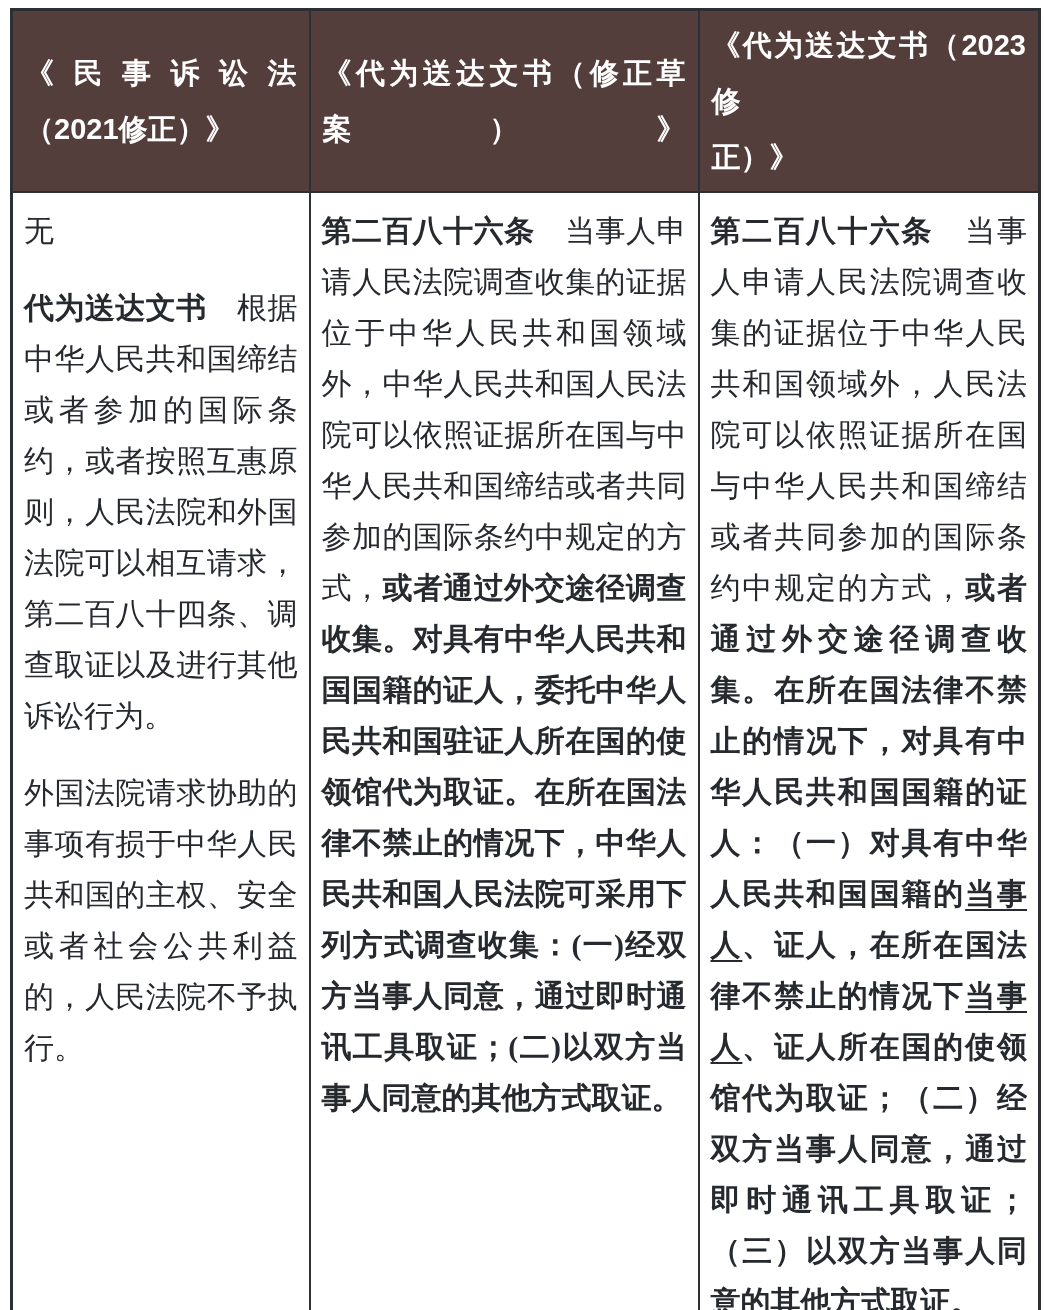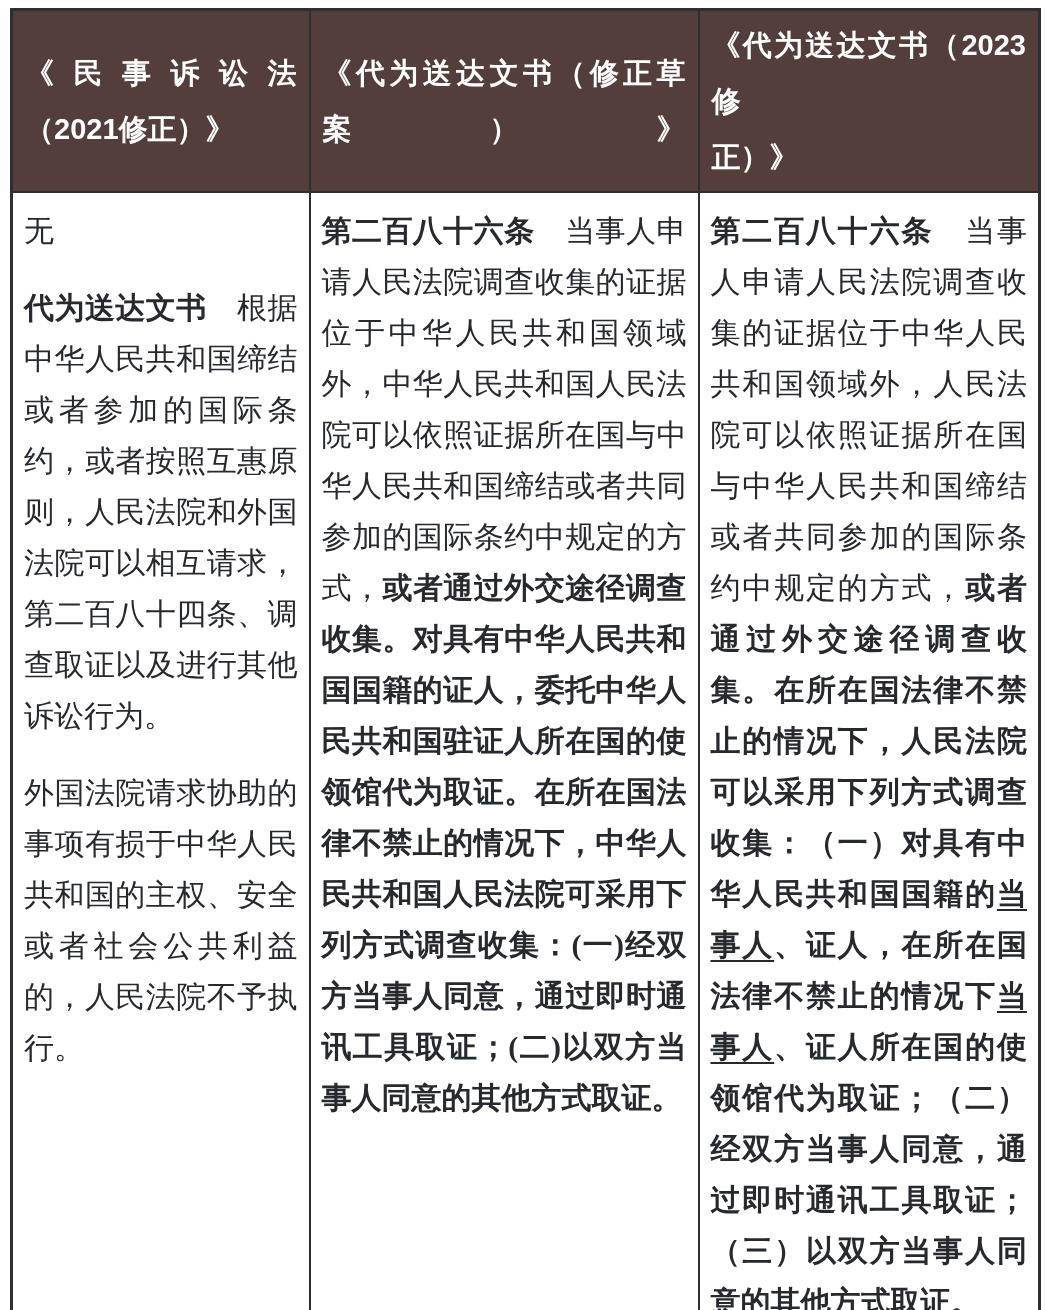--- a/index.html
+++ b/index.html
@@ -111,19 +111,19 @@
             <span>外国法院请求协助的事项有损于中华人民共和国的主权、安全或者社会公共利益的，人民法院不予执行。</span>
           </p>
         </td>
         <td>
           <p>
             <span class="b">第二百八十六条　</span><span>当事人申请人民法院调查收集的证据位于中华人民共和国领域外，中华人民共和国人民法院可以依照证据所在国与中华人民共和国缔结或者共同参加的国际条约中规定的方式，</span><span class="b">或者通过外交途径调查收集。对具有中华人民共和国国籍的证人，委托中华人民共和国驻证人所在国的使领馆代为取证。在所在国法律不禁止的情况下，中华人民共和国人民法院可采用下列方式调查收集：(一)经双方当事人同意，通过即时通讯工具取证；(二)以双方当事人同意的其他方式取证。</span>
           </p>
         </td>
         <td>
           <p>
-            <span class="b">第二百八十六条　</span><span>当事人申请人民法院调查收集的证据位于中华人民共和国领域外，人民法院可以依照证据所在国与中华人民共和国缔结或者共同参加的国际条约中规定的方式，</span><span class="b">或者通过外交途径调查收集。在所在国法律不禁止的情况下，人民法院可以采用下列方式调查收集：（一）对具有中华人民共和国国籍的</span><span class="b u">当事人</span><span class="b">、证人，在所在国法律不禁止的情况下</span><span class="b u">当事人</span><span class="b">、证人所在国的使领馆代为取证；（二）经双方当事人同意，通过即时通讯工具取证；（三）以双方当事人同意的其他方式取证。</span>
+            <span class="b">第二百八十六条　</span><span>当事人申请人民法院调查收集的证据位于中华人民共和国领域外，人民法院可以依照证据所在国与中华人民共和国缔结或者共同参加的国际条约中规定的方式，</span><span class="b">或者通过外交途径调查收集。在所在国法律不禁止的情况下，对具有中华人民共和国国籍的证人：（一）对具有中华人民共和国国籍的</span><span class="b u">当事人</span><span class="b">、证人，在所在国法律不禁止的情况下</span><span class="b u">当事人</span><span class="b">、证人所在国的使领馆代为取证；（二）经双方当事人同意，通过即时通讯工具取证；（三）以双方当事人同意的其他方式取证。</span>
           </p>
         </td>
       </tr>
     </tbody>
   </table>
 </div>
 
 </body></html>

